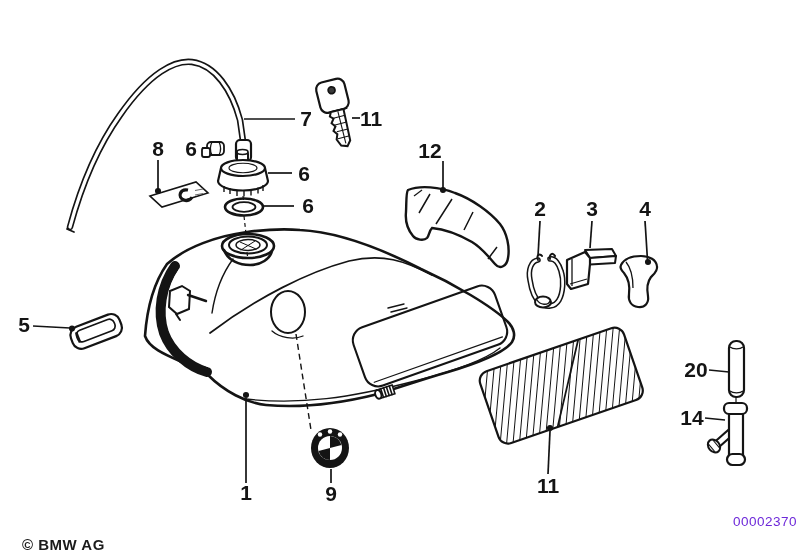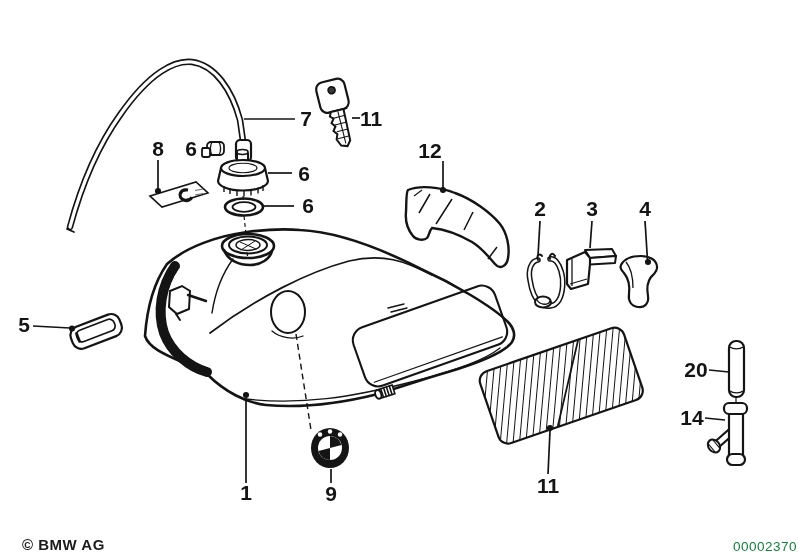--- a/index.html
+++ b/index.html
@@ -10,22 +10,22 @@
   .stage svg{position:absolute;left:0;top:0;}
   .callout{
     position:absolute;transform:translate(-50%,-50%);
     font:700 21px "Liberation Sans",sans-serif;color:#141414;white-space:nowrap;
   }
   .copyright{
     position:absolute;left:22px;top:536px;
     font:700 15px "Liberation Sans",sans-serif;color:#1b1b1b;letter-spacing:.5px;text-align:center;
   }
   .code{
-    position:absolute;left:733px;top:539px;
-    font:400 13.5px "Liberation Sans",sans-serif;color:#15803d;letter-spacing:.5px;
+    position:absolute;left:733px;top:514px;
+    font:400 13.5px "Liberation Sans",sans-serif;color:#6d28d9;letter-spacing:.5px;
   }
 </style>
 </head>
 <body>
 
 <div class="stage">
 
 <svg width="799" height="559" viewBox="0 0 799 559">
   <defs>
     <clipPath id="matclip">

